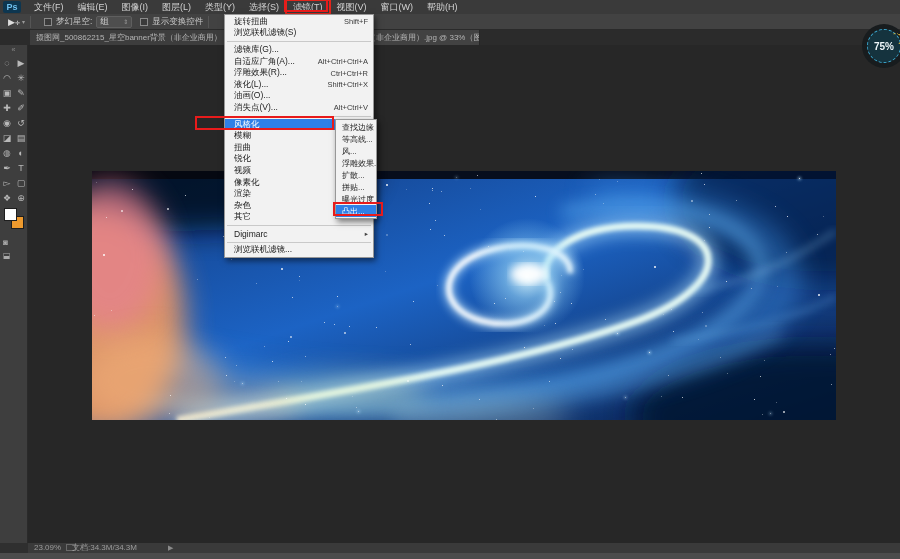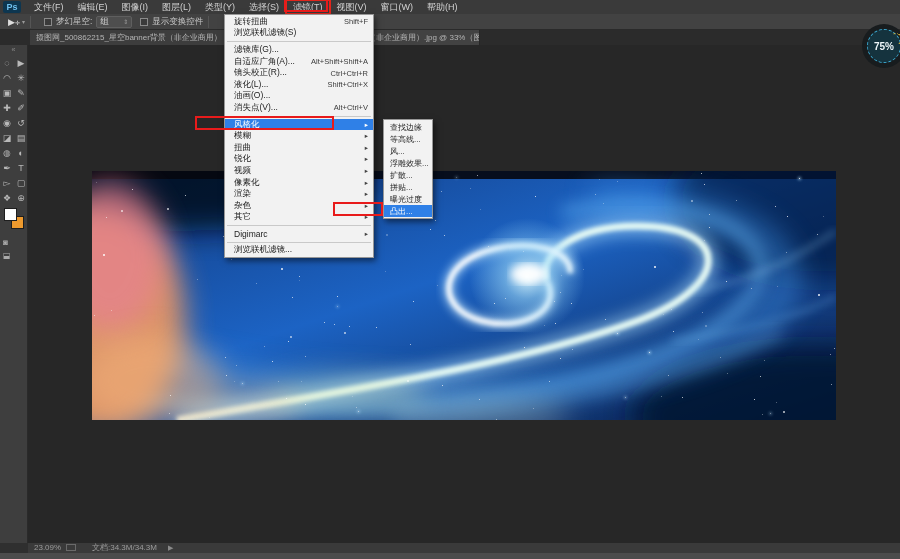--- a/index.html
+++ b/index.html
@@ -60,41 +60,41 @@
   #canvas { position:absolute; left:92px; top:171px; width:744px; height:249px;
     background:#0a1c45; overflow:hidden; z-index:10; }
   #canvas svg { position:absolute; left:0; top:0; }
   #star-layer { position:absolute; left:0; top:0; width:744px; height:249px; }
   .star { position:absolute; background:#fff; border-radius:50%; }
 
   
   .menu-panel { position:absolute; background:#f2f2f2; border:1px solid #979797;
     box-shadow:2px 3px 6px rgba(0,0,0,.5); z-index:100; padding:1px 0; }
   #filter-menu { left:192px; top:14px; width:150px;margin-left:32px; }
-  #stylize-submenu { left:336px; top:114px; width:50px;margin-left:48px; }
+  #stylize-submenu { left:336px; top:114px; width:42px; }
   .menu-item { display:flex; justify-content:space-between; align-items:center;
     height:11.6px; padding:0 5px 0 9px; font-size:8.5px; color:#1c1c1c; white-space:nowrap; }
   .menu-item .sc { font-size:7.5px; color:#3a3a3a; margin-left:6px; }
   .menu-item .arrow { font-size:6.5px; color:#444; }
   .menu-item.hl { background:#2f80e7; color:#fff; }
   .menu-item.hl .sc, .menu-item.hl .arrow { color:#fff; }
   .menu-sep { height:1px; background:#c9c9c9; margin:2px 2px; }
   #stylize-submenu .menu-item { height:12px; padding:0 4px 0 6px; font-size:8px; }
 
   
   .redbox { position:absolute; border:2px solid #e81b1b; z-index:120; pointer-events:none; }
 
   
   #statusbar { position:absolute; left:0; top:543px; width:900px; height:10px;
     background:#3a3a3a; font-size:8px; color:#9c9c9c; z-index:20; }
   #statusbar .corner { position:absolute; left:0; top:0; width:28px; height:10px; background:#2f2f2f; }
   #status-zoom { position:absolute; left:34px; top:0; line-height:10px; }
   #status-scrub { position:absolute; left:66px; top:1px; width:10px; height:7px;
     border:1px solid #6a6a6a; }
-  #status-doc { position:absolute; left:92px; top:0; line-height:10px; }
+  #status-doc { position:absolute; left:72px; top:0; line-height:10px; }
   #status-arrow { position:absolute; left:168px; top:0; line-height:10px; color:#8a8a8a; font-size:7px; }
   #bottom-strip { position:absolute; left:0; top:553px; width:900px; height:6px; background:#4c4c4c; }
 
   
   #badge { position:absolute; left:862px; top:24px; width:44px; height:44px;
     border-radius:50%; background:#181c1e; z-index:55; display:flex;
     align-items:center; justify-content:center; }
   #badge-inner { width:34px; height:34px; border-radius:50%; background:#15333e;
     border:1px dashed #3aa7cf; color:#eef6f9; font-size:10px; font-weight:bold;
     display:flex; align-items:center; justify-content:center; position:relative; }
@@ -387,24 +387,24 @@
       <span>浏览联机滤镜(S)</span>
       <span></span>
     </div>
     <div class="menu-sep"></div>
     <div class="menu-item" id="filter-menu-item-filter-gallery">
       <span>滤镜库(G)...</span>
       <span></span>
     </div>
     <div class="menu-item" id="filter-menu-item-adaptive-wide-angle">
       <span>自适应广角(A)...</span>
-      <span class="sc">Alt+Shift+Shift+A</span>
+      <span class="sc">Alt+Ctrl+Ctrl+A</span>
     </div>
     <div class="menu-item" id="filter-menu-item-lens-correction">
-      <span>镜头校正(R)...</span>
+      <span>浮雕效果(R)...</span>
       <span class="sc">Ctrl+Ctrl+R</span>
     </div>
     <div class="menu-item" id="filter-menu-item-liquify">
       <span>液化(L)...</span>
       <span class="sc">Shift+Ctrl+X</span>
     </div>
     <div class="menu-item" id="filter-menu-item-oil-paint">
       <span>油画(O)...</span>
       <span></span>
     </div>

